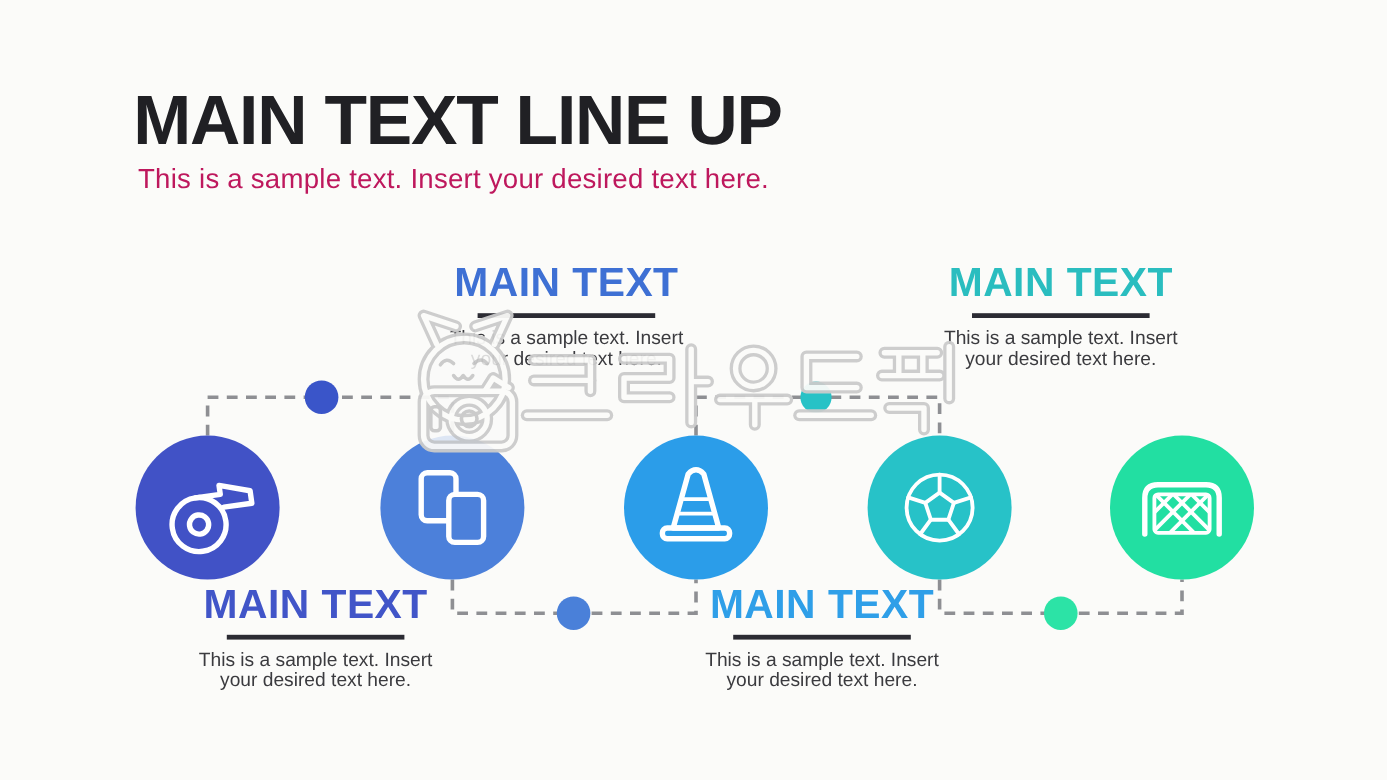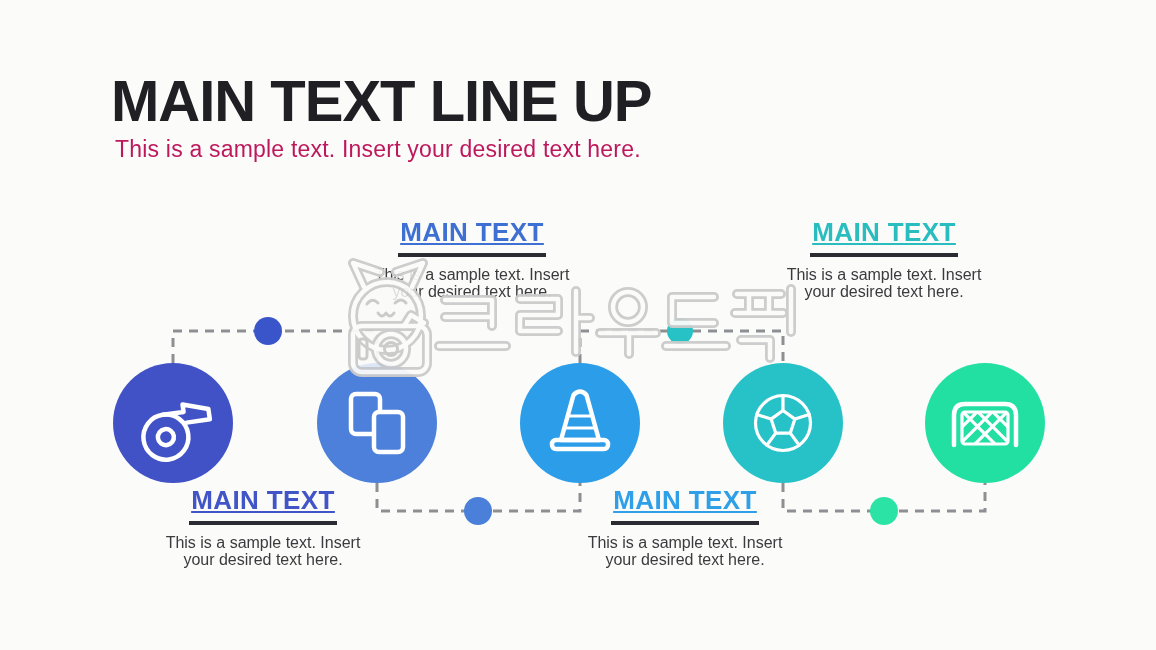--- a/index.html
+++ b/index.html
@@ -18,21 +18,21 @@
   
   .circle{position:absolute;top:363px;width:120px;height:120px;border-radius:50%;
           display:flex;align-items:center;justify-content:center;}
   .c1{left:113px}.c2{left:317px}.c3{left:520px}.c4{left:723px}.c5{left:925px}
   .icon{stroke:#ffffff;fill:none;stroke-width:4.5;stroke-linecap:round;stroke-linejoin:round;}
   .icon .thin{stroke-width:3.2;}
 
   
   .tbox{position:absolute;width:240px;text-align:center;}
   .tb1{left:143px;top:487px}.tb2{left:352px;top:219px}.tb3{left:565px;top:487px}.tb4{left:764px;top:219px}
-  .tbox-title{font-size:26px;font-weight:800;letter-spacing:0.4px;line-height:1;text-decoration:underline;}
+  .tbox-title{font-size:34px;font-weight:800;letter-spacing:0.4px;line-height:1;}
   .tbox-rule{width:148px;height:3.5px;margin:8px auto 9px auto;}
   .tbox-body{font-size:16px;line-height:1.07;color:#3b3b3f;}
 
   
   .wm{position:absolute;left:0;top:0;pointer-events:none;opacity:0.95;}
   .wm-fill{fill:rgba(251,251,249,0.88);stroke:none;}
   .wm-out{stroke:#cbcbcb;stroke-width:10;fill:none;stroke-linecap:round;stroke-linejoin:round;}
   .wm-in{stroke:#fbfbf9;stroke-width:4.5;fill:none;stroke-linecap:round;stroke-linejoin:round;}
   .wm-thin{stroke:#c9c9c9;stroke-width:3;fill:none;stroke-linecap:round;stroke-linejoin:round;}
 </style>

